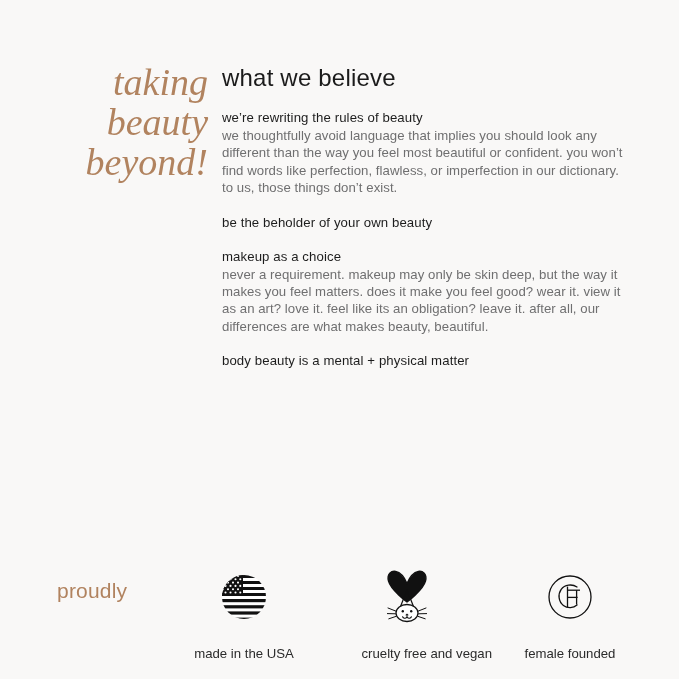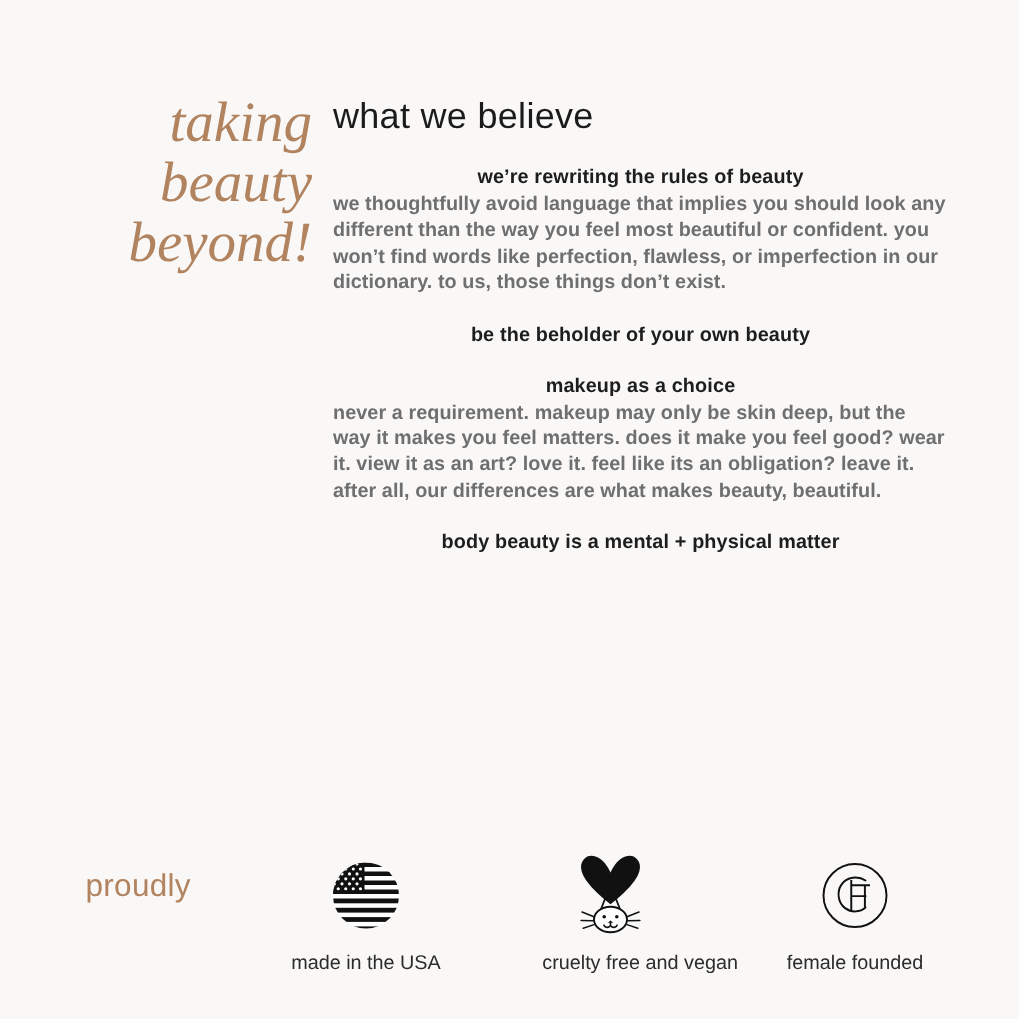--- a/index.html
+++ b/index.html
@@ -64,30 +64,29 @@
 
   .block {
     margin-bottom: 17px;
   }
   .block:last-child {
     margin-bottom: 11px;
   }
   .block-heading {
     font-size: 13.2px;
     line-height: 17px;
-    font-weight: 700;
+    font-weight: 400;
     color: #1d1d1d;
     letter-spacing: 0.1px;
     margin: 0 0 1px 0;
-    text-align: center;
   }
   .block-body {
     font-size: 13.2px;
     line-height: 17.4px;
-    font-weight: 700;
+    font-weight: 400;
     color: #6f6f70;
     letter-spacing: 0.05px;
     margin: 0;
   }
 
   
   .proudly-row {
     position: absolute;
     left: 0;
     top: 560px;
@@ -110,21 +109,21 @@
     top: 8px;
     text-align: center;
   }
   .badge-icon {
     height: 58px;
     display: flex;
     align-items: center;
     justify-content: center;
   }
   .badge-caption {
-    margin-top: 8px;
+    margin-top: 20px;
     font-size: 13.2px;
     line-height: 16px;
     color: #2b2b2b;
     white-space: nowrap;
   }
   .badge-usa      { left: 164px; width: 160px; }
   .badge-cruelty  { left: 322px; width: 170px; text-align: right; }
   .badge-female   { left: 492px; width: 156px; }
 </style>
 </head>

